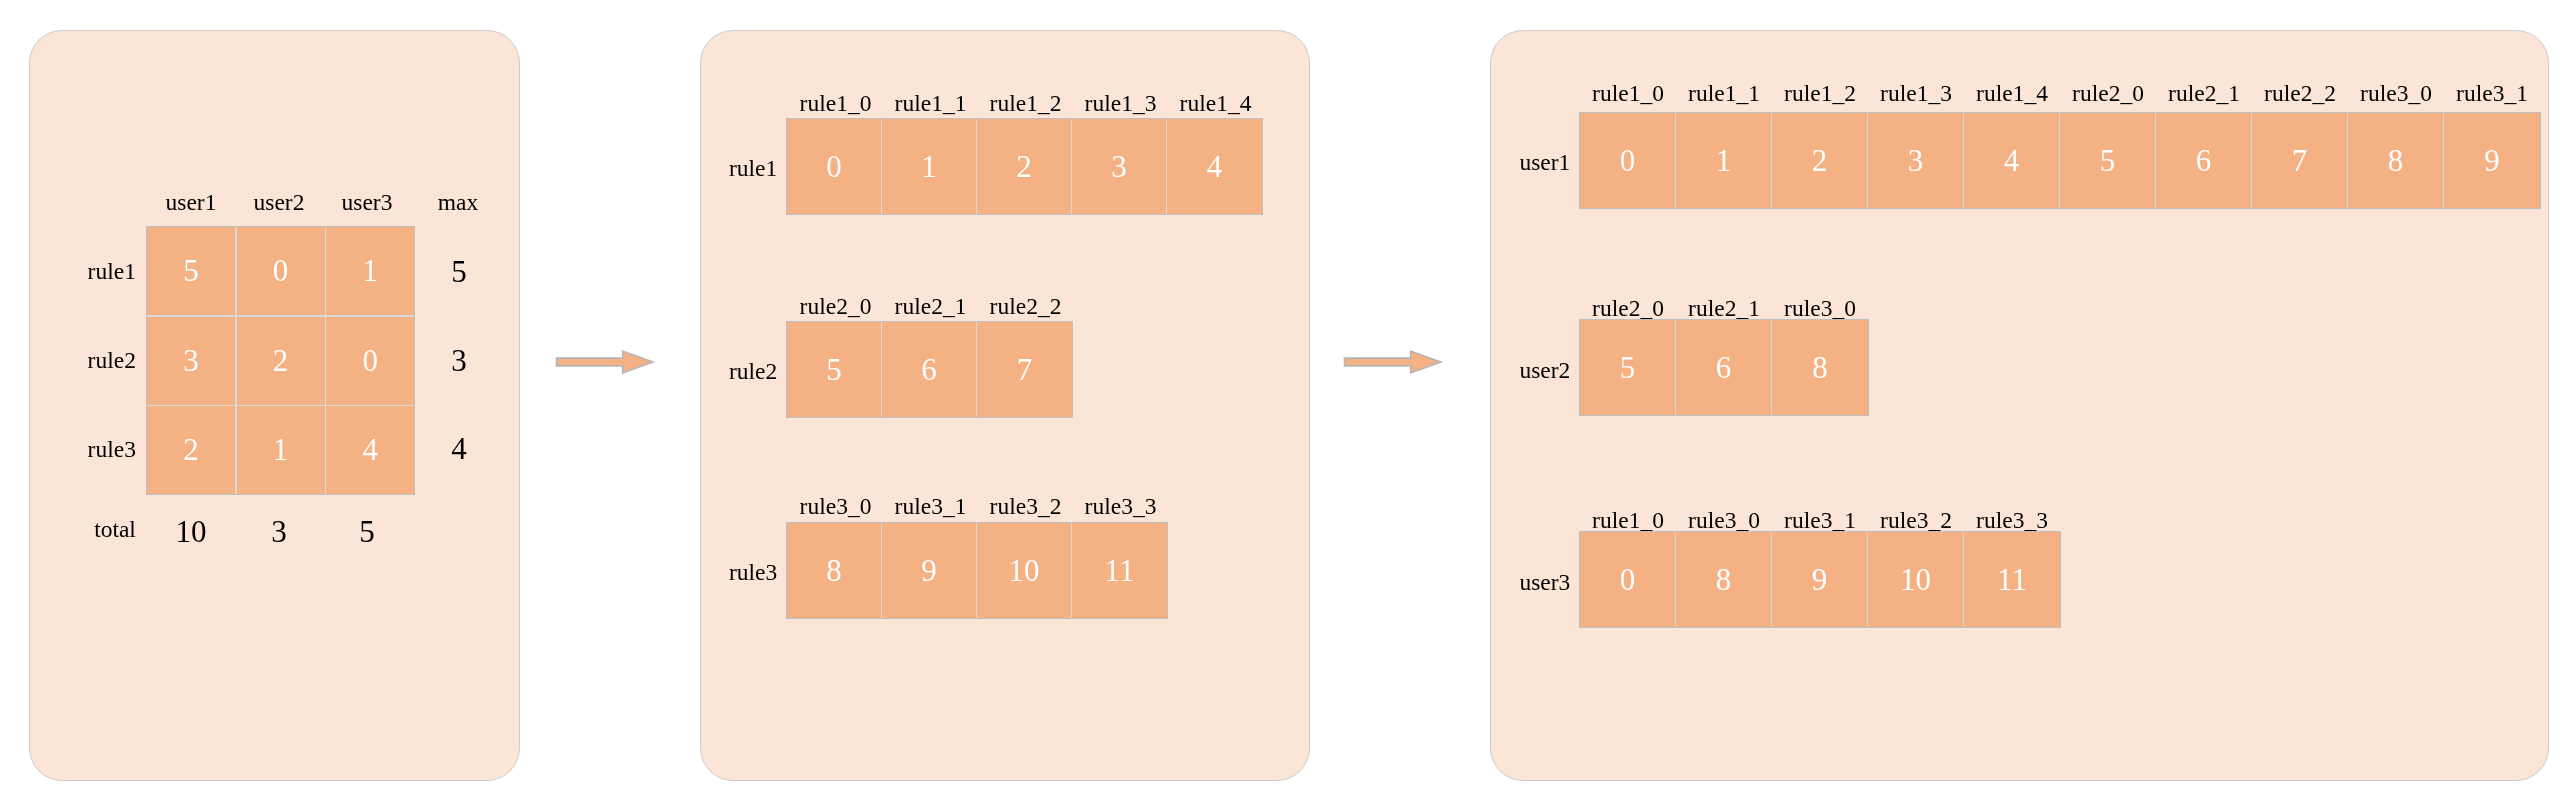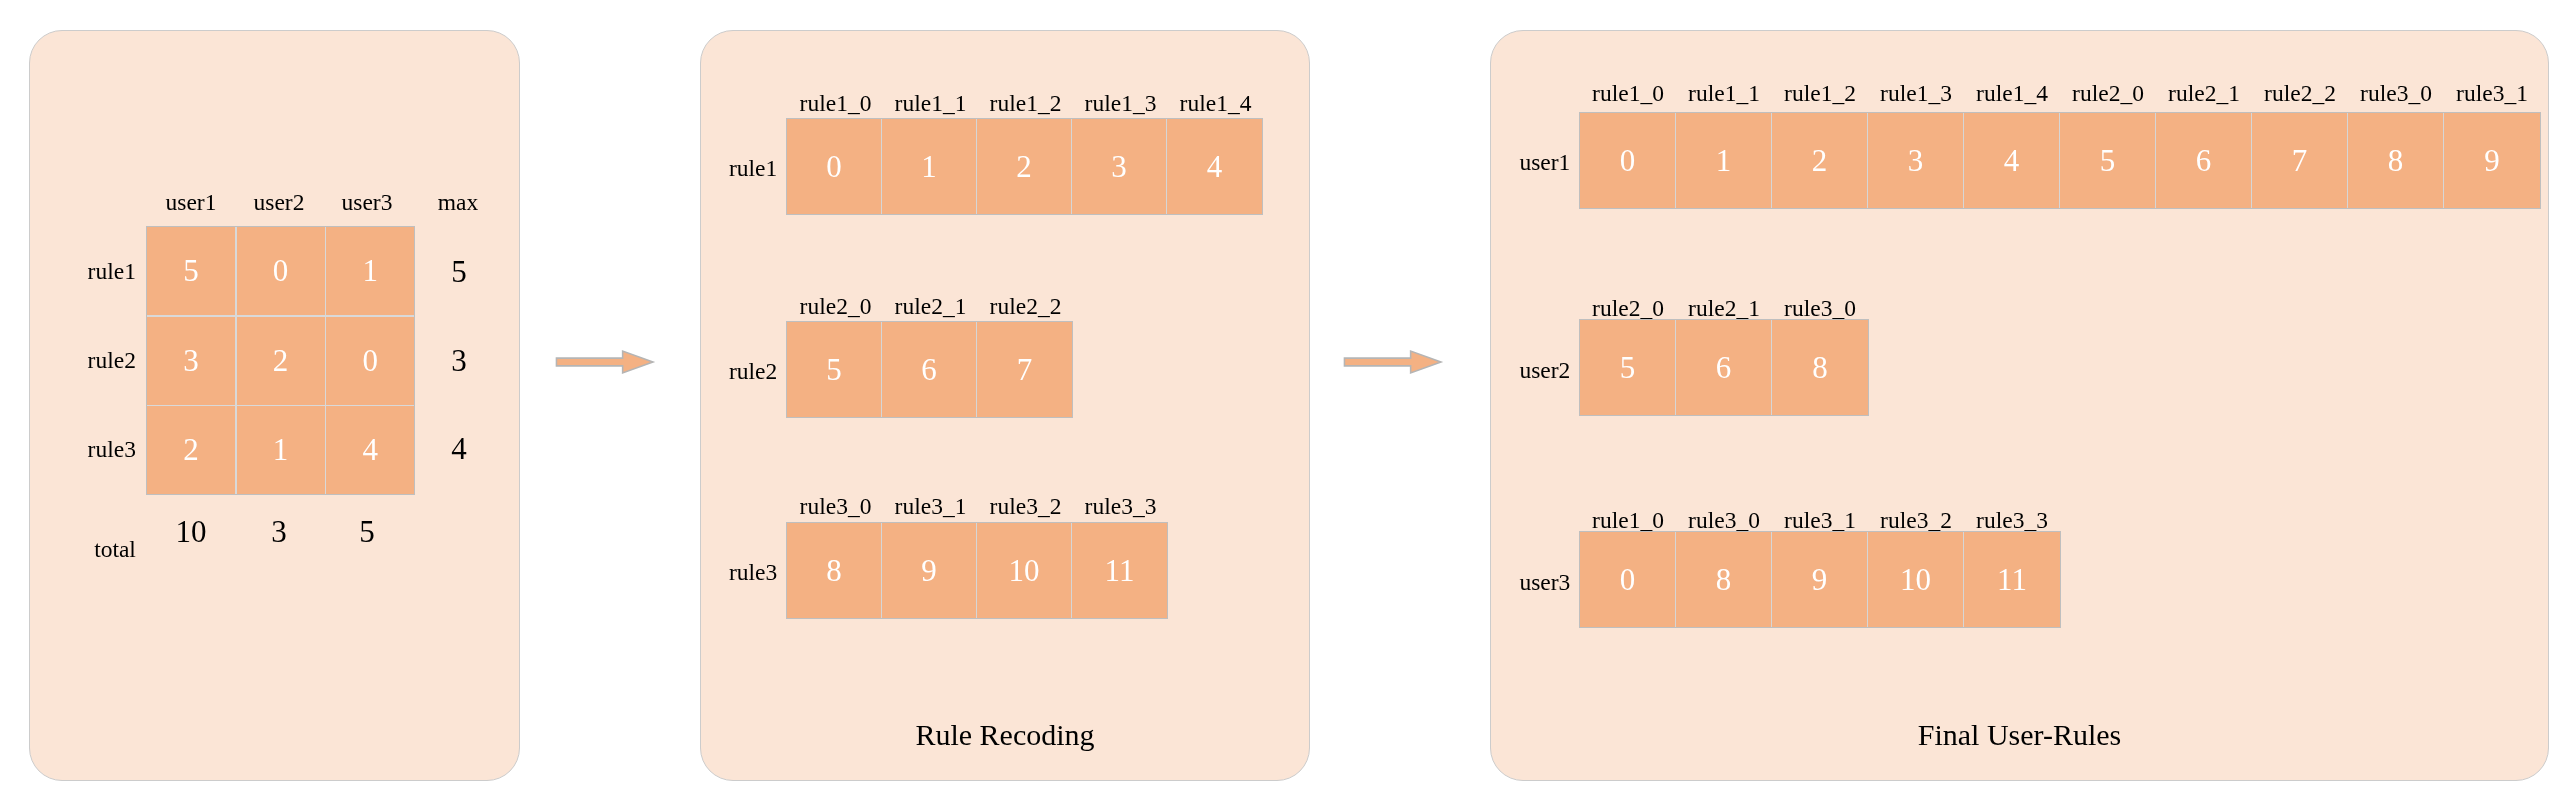--- a/index.html
+++ b/index.html
@@ -80,35 +80,34 @@
     <div class="mcell">0</div>
     <div class="mcell">2</div>
     <div class="mcell">1</div>
     <div class="mcell">4</div>
   </div>
 
   <div class="p1-max" style="top:222px;">5</div>
   <div class="p1-max" style="top:311px;">3</div>
   <div class="p1-max" style="top:399px;">4</div>
 
-  <div class="row-label" style="top:503px;">total</div>
+  <div class="row-label" style="top:483px;">total</div>
   <div class="p1-total-vals">
     <span>10</span>
     <span>3</span>
     <span>5</span>
   </div>
 
 </div>
 
 <svg class="arrow" style="left:551px;top:344px;" viewBox="0 0 140 46">
   <polygon points="7,18 92,18 92,9 131,23 92,37 92,28 7,28" fill="#f4b183" stroke="#b5b5b5" stroke-width="2"></polygon>
 </svg>
 
 <div class="panel" id="panel-recoding" style="left:700px;top:30px;width:610px;height:751px;">
-  <div class="panel-title">Rule Recoding</div>
 <div class="strip-label" style="width: 81px; top: 122px;">rule1</div>
     <div class="hdr-row" style="left: 87px; top: 58px;">
       <span class="hdr" style="width: 95px;">rule1_0</span>
       <span class="hdr" style="width: 95px;">rule1_1</span>
       <span class="hdr" style="width: 95px;">rule1_2</span>
       <span class="hdr" style="width: 95px;">rule1_3</span>
       <span class="hdr" style="width: 95px;">rule1_4</span>
     </div>
     <div class="cells" style="left: 85px; top: 87px;">
       <div class="cell" style="width: 94px; height: 95px;">0</div>
@@ -141,21 +140,20 @@
       <div class="cell" style="width: 94px; height: 95px;">10</div>
       <div class="cell" style="width: 95px; height: 95px;">11</div>
     </div>
   </div>
 
 <svg class="arrow" style="left:1339px;top:344px;" viewBox="0 0 140 46">
   <polygon points="7,18 92,18 92,9 131,23 92,37 92,28 7,28" fill="#f4b183" stroke="#b5b5b5" stroke-width="2"></polygon>
 </svg>
 
 <div class="panel" id="panel-final" style="left:1490px;top:30px;width:1059px;height:751px;">
-  <div class="panel-title">Final User-Rules</div>
 <div class="strip-label" style="width: 84px; top: 116px;">user1</div>
     <div class="hdr-row" style="left: 89px; top: 48px;">
       <span class="hdr" style="width: 96px;">rule1_0</span>
       <span class="hdr" style="width: 96px;">rule1_1</span>
       <span class="hdr" style="width: 96px;">rule1_2</span>
       <span class="hdr" style="width: 96px;">rule1_3</span>
       <span class="hdr" style="width: 96px;">rule1_4</span>
       <span class="hdr" style="width: 96px;">rule2_0</span>
       <span class="hdr" style="width: 96px;">rule2_1</span>
       <span class="hdr" style="width: 96px;">rule2_2</span>

